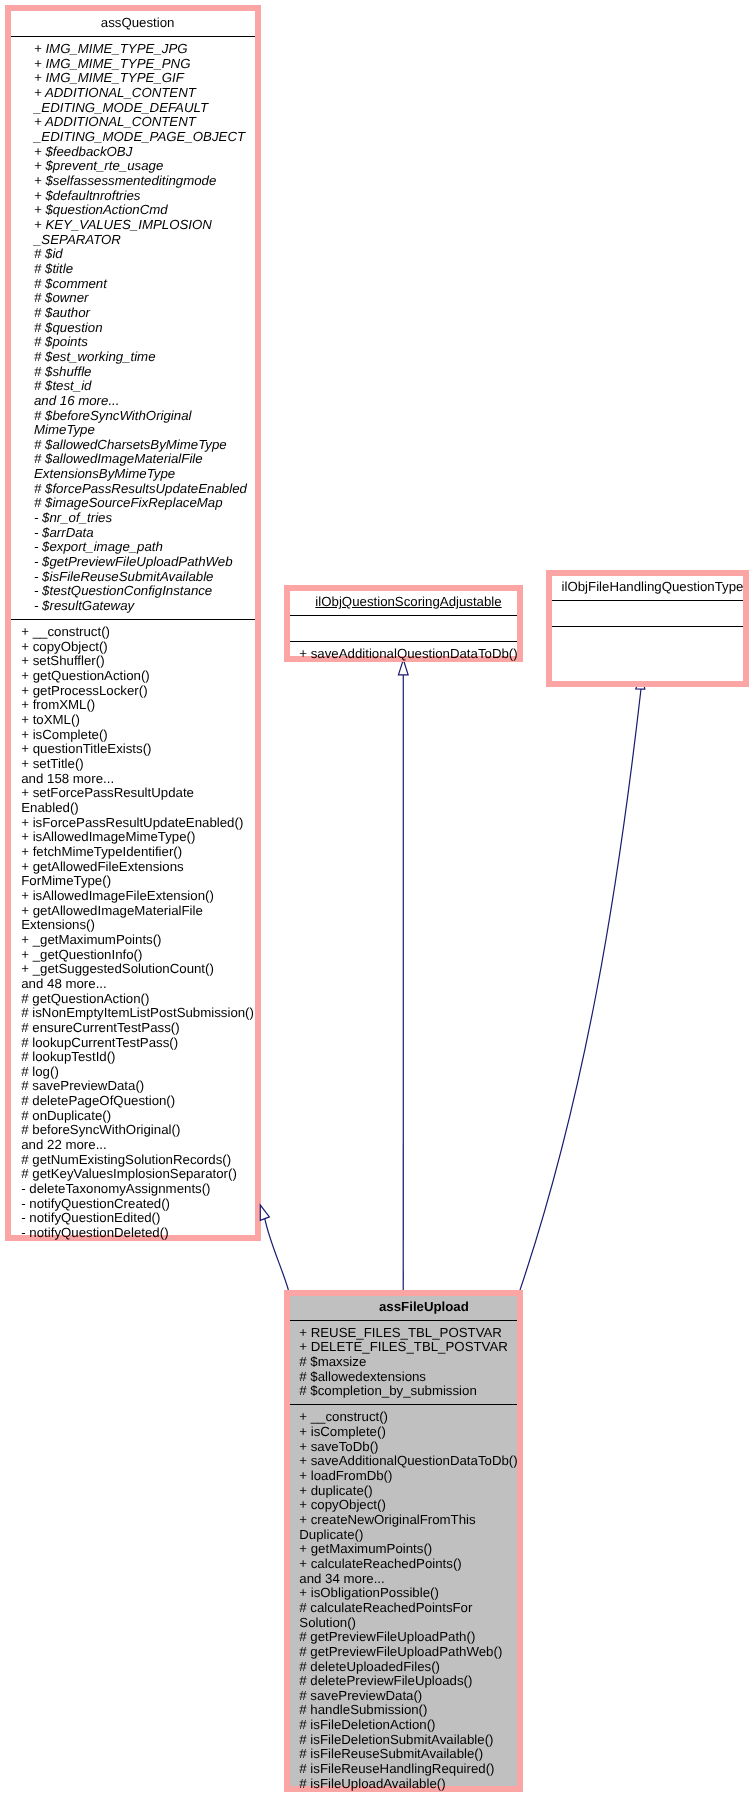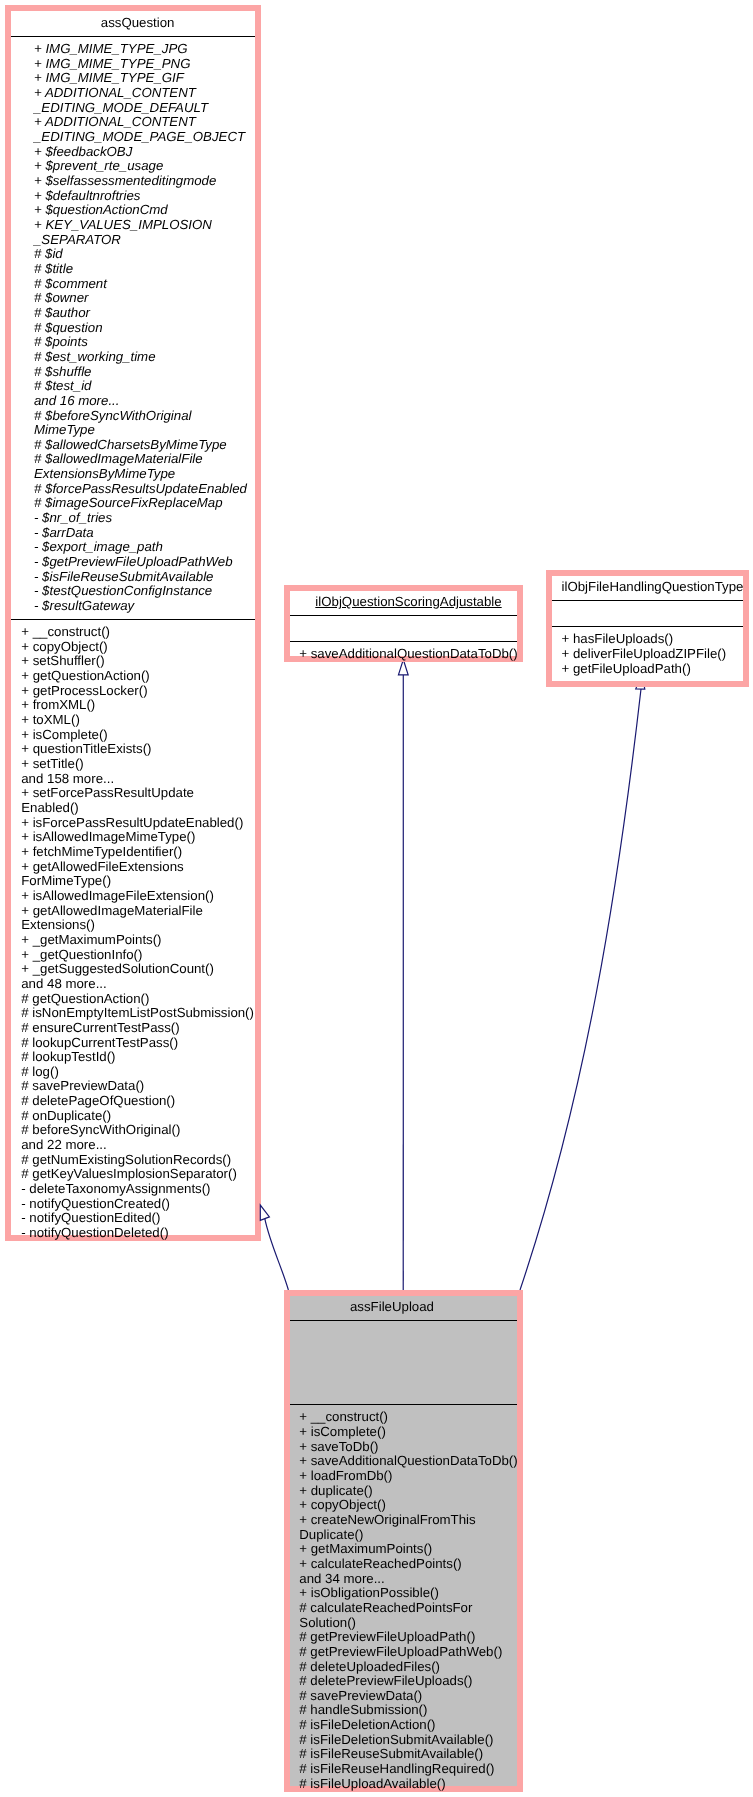--- a/index.html
+++ b/index.html
@@ -130,30 +130,32 @@
   <div class="label-block empty" style="top:24.00px;left:0;width:237px;height:26.00px;"></div>
   <div class="label-block" style="top:55.97px;left:9.31px;width:218.38px;">
     <div class="row">+ saveAdditionalQuestionDataToDb()</div>
   </div>
   <div class="divider" style="top:50px;"></div>
 </div>
 <div class="node" style="left:546px;top:570px;width:203px;height:117px;">
   <div class="node-title" style="top:4.47px;left:9.54px;width:181.92px;">ilObjFileHandlingQuestionType</div>
   <div class="divider" style="top:24px;"></div>
   <div class="label-block empty" style="top:24.00px;left:0;width:201px;height:26.00px;"></div>
-  <div class="label-block" style="top:56.32px;left:9.54px;width:181.92px;">
-    <div class="row">+ hasFileUploads()</div>
-    <div class="row">+ deliverFileUploadZIPFile()</div>
-    <div class="row">+ getFileUploadPath()</div>
-  </div>
   <div class="divider" style="top:50px;"></div>
 </div>
 <div class="node is-highlighted" style="left:284px;top:1290px;width:239px;height:502px;">
-  <div class="node-title" style="top:4.47px;left:60px;width:83.96px;">assFileUpload</div>
+  <div class="node-title" style="top:4.47px;left:89px;width:83.96px;font-weight:bold;">assFileUpload</div>
   <div class="divider" style="top:24px;"></div>
+  <div class="label-block" style="top:29.68px;left:9.31px;width:218.38px;">
+    <div class="row">+ REUSE_FILES_TBL_POSTVAR</div>
+    <div class="row">+ DELETE_FILES_TBL_POSTVAR</div>
+    <div class="row"># $maxsize</div>
+    <div class="row"># $allowedextensions</div>
+    <div class="row"># $completion_by_submission</div>
+  </div>
   <div class="label-block" style="top:114.35px;left:9.31px;width:218.38px;">
     <div class="row">+ __construct()</div>
     <div class="row">+ isComplete()</div>
     <div class="row">+ saveToDb()</div>
     <div class="row">+ saveAdditionalQuestionDataToDb()</div>
     <div class="row">+ loadFromDb()</div>
     <div class="row">+ duplicate()</div>
     <div class="row">+ copyObject()</div>
     <div class="row">+ createNewOriginalFromThis</div>
     <div class="row">Duplicate()</div>

